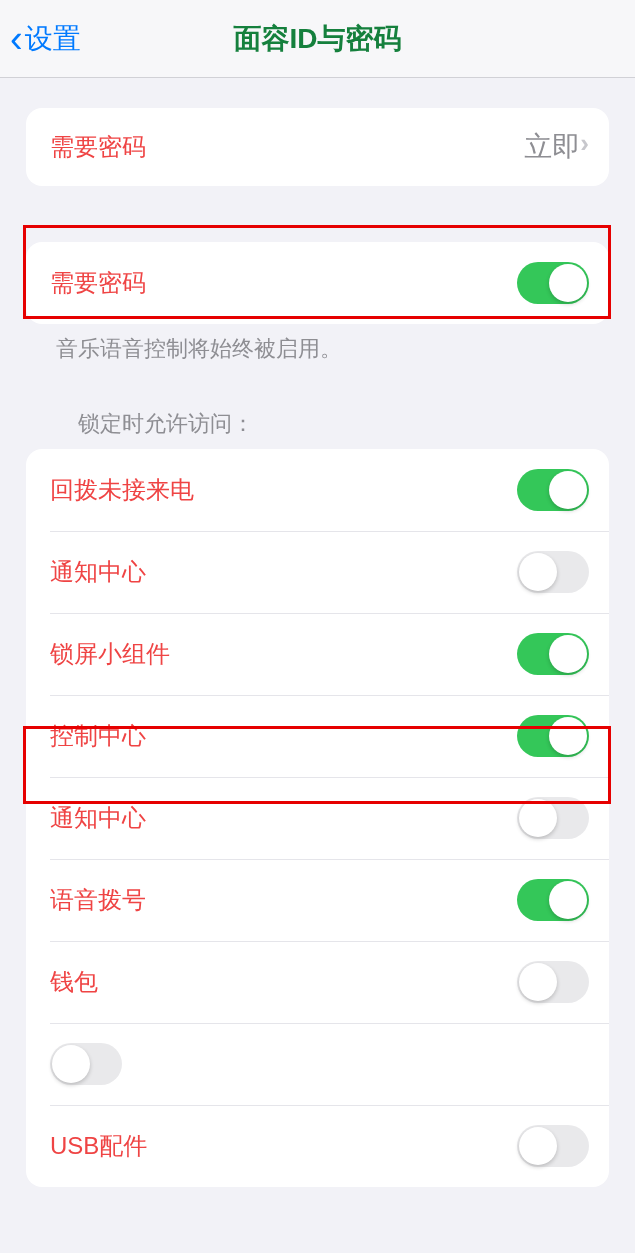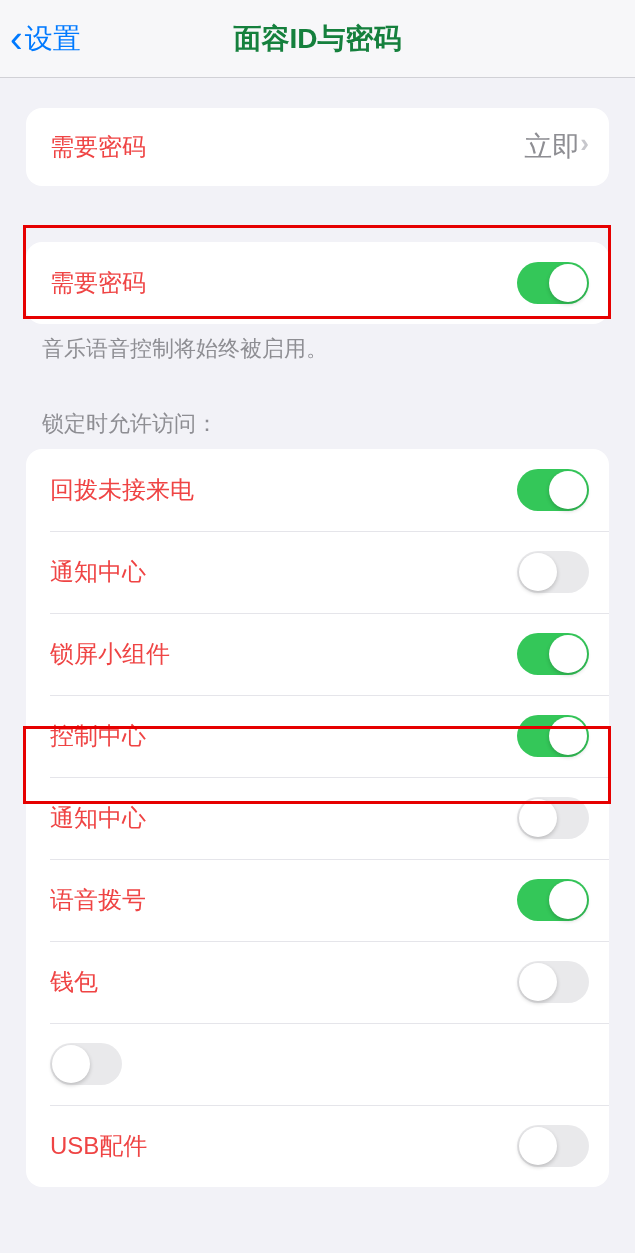--- a/index.html
+++ b/index.html
@@ -108,29 +108,30 @@
       top: 2px;
       box-shadow: 0 2px 4px rgba(0,0,0,0.2);
     }
     .toggle-on::after {
       right: 2px;
     }
     .toggle-off::after {
       left: 2px;
     }
     .footer-text {
-      padding: 10px 42px;
+      padding: 10px 56px;
       font-size: 22px;
       color: #8e8e93;
       line-height: 1.4;
     }
     .header-text {
       padding: 6px 42px 10px;
       font-size: 22px;
       color: #8e8e93;
+      margin-left: 36px;
     }
     .spacer {
       height: 28px;
     }
     .highlight-box-1 {
       position: absolute;
       left: 23px;
       top: 225px;
       width: 588px;
       height: 94px;

